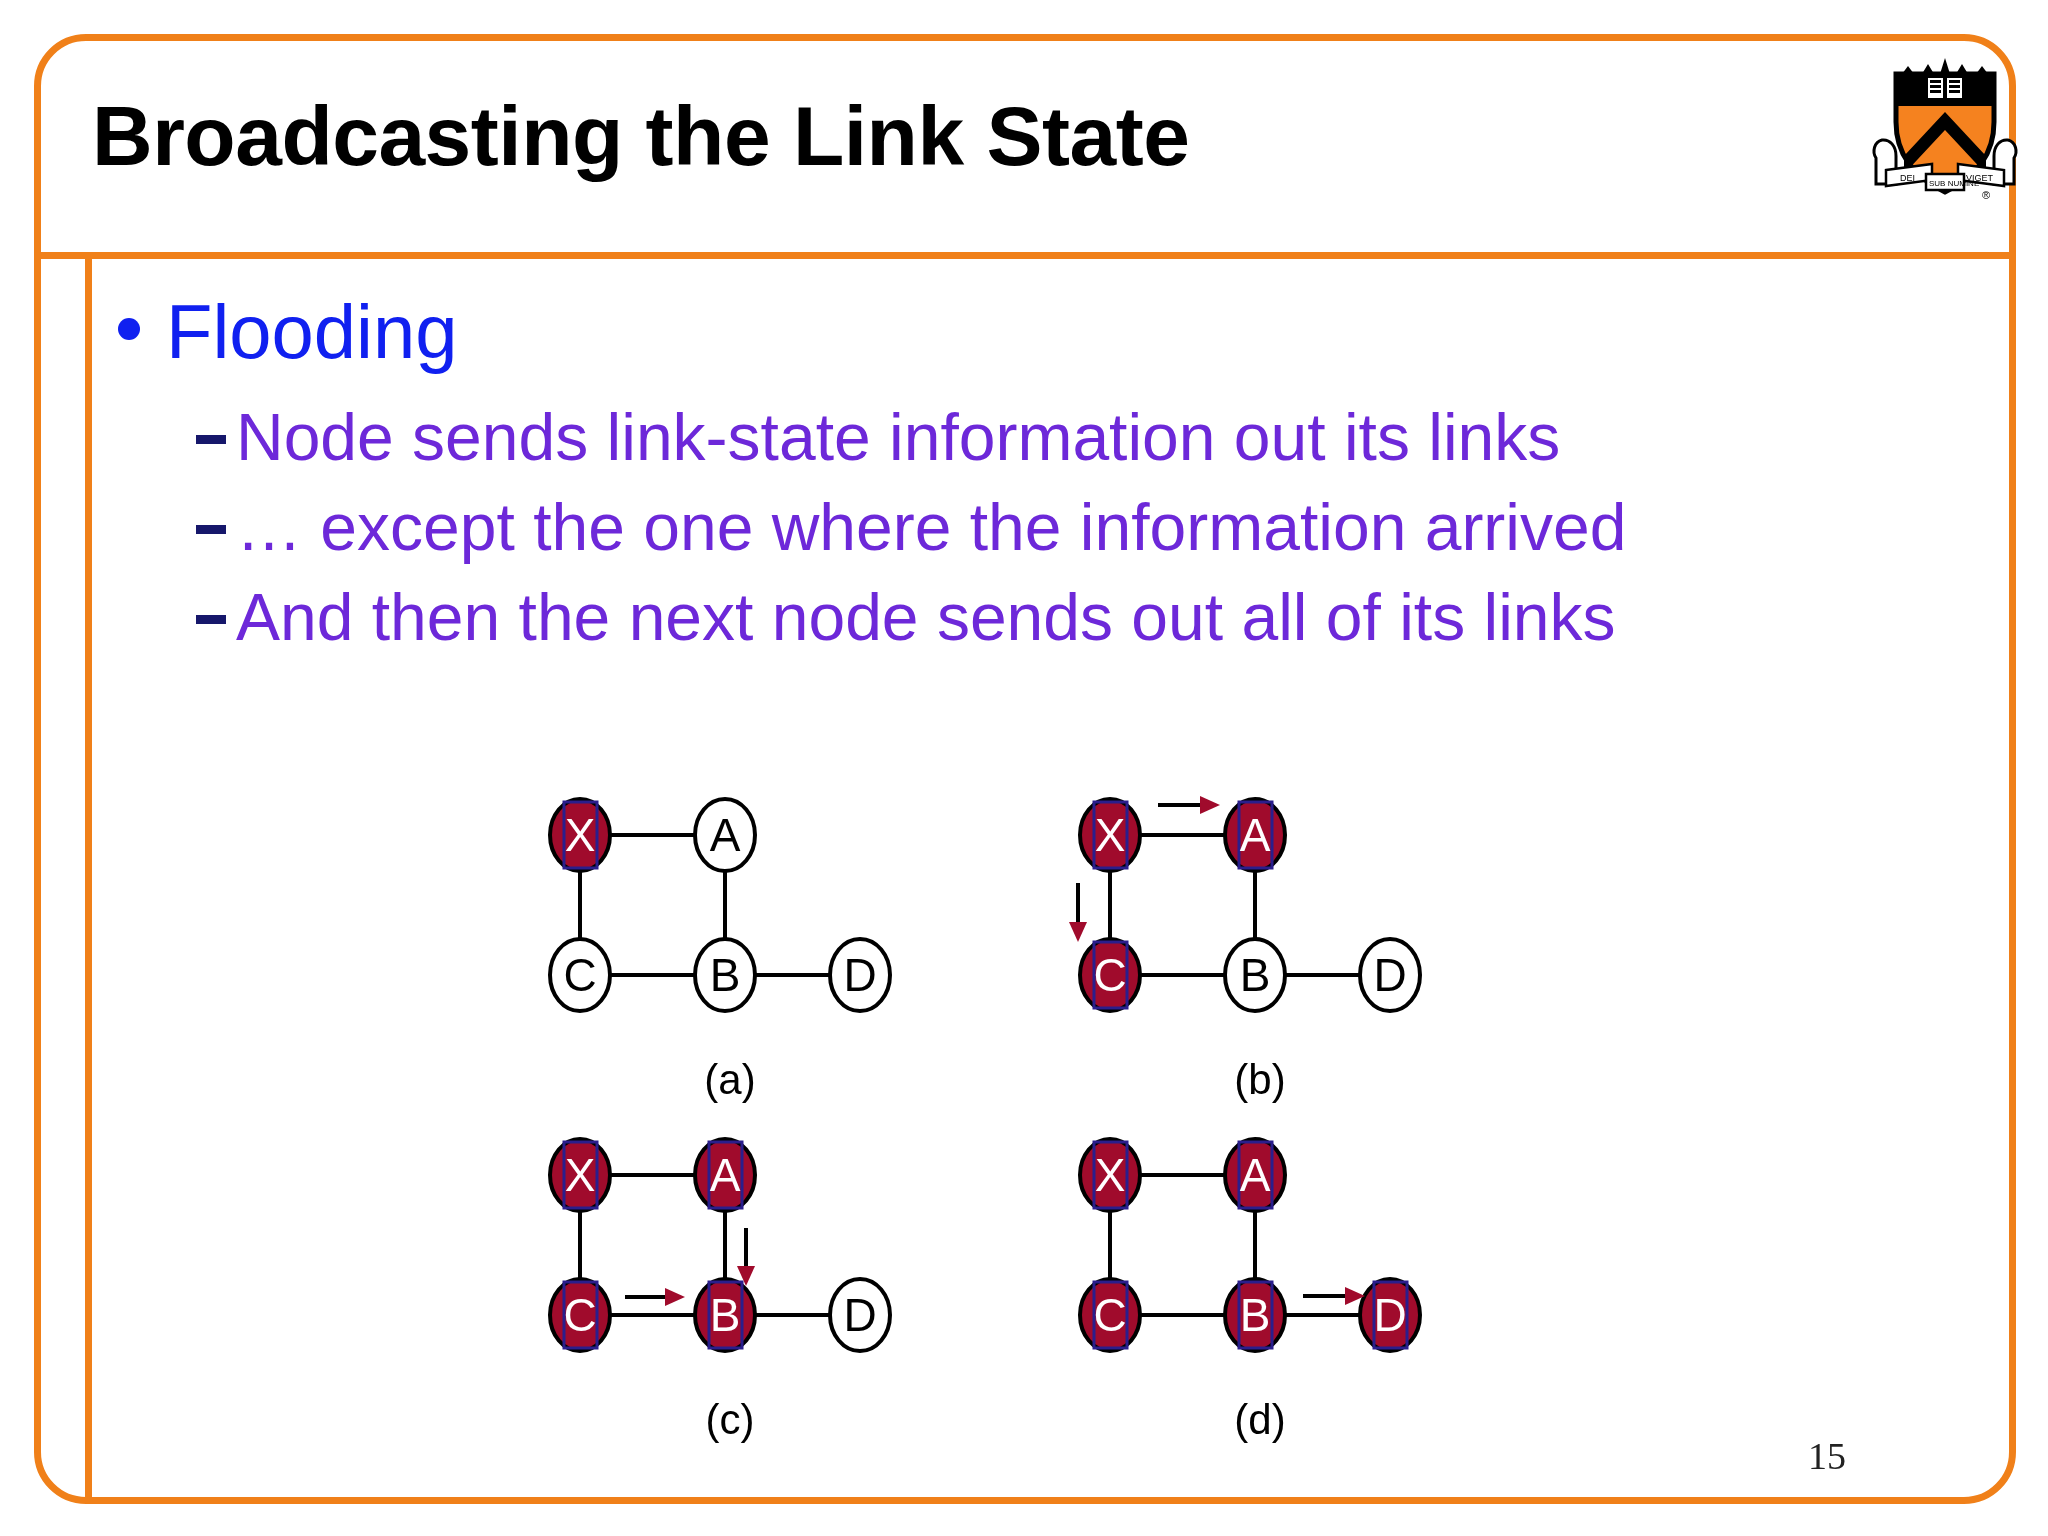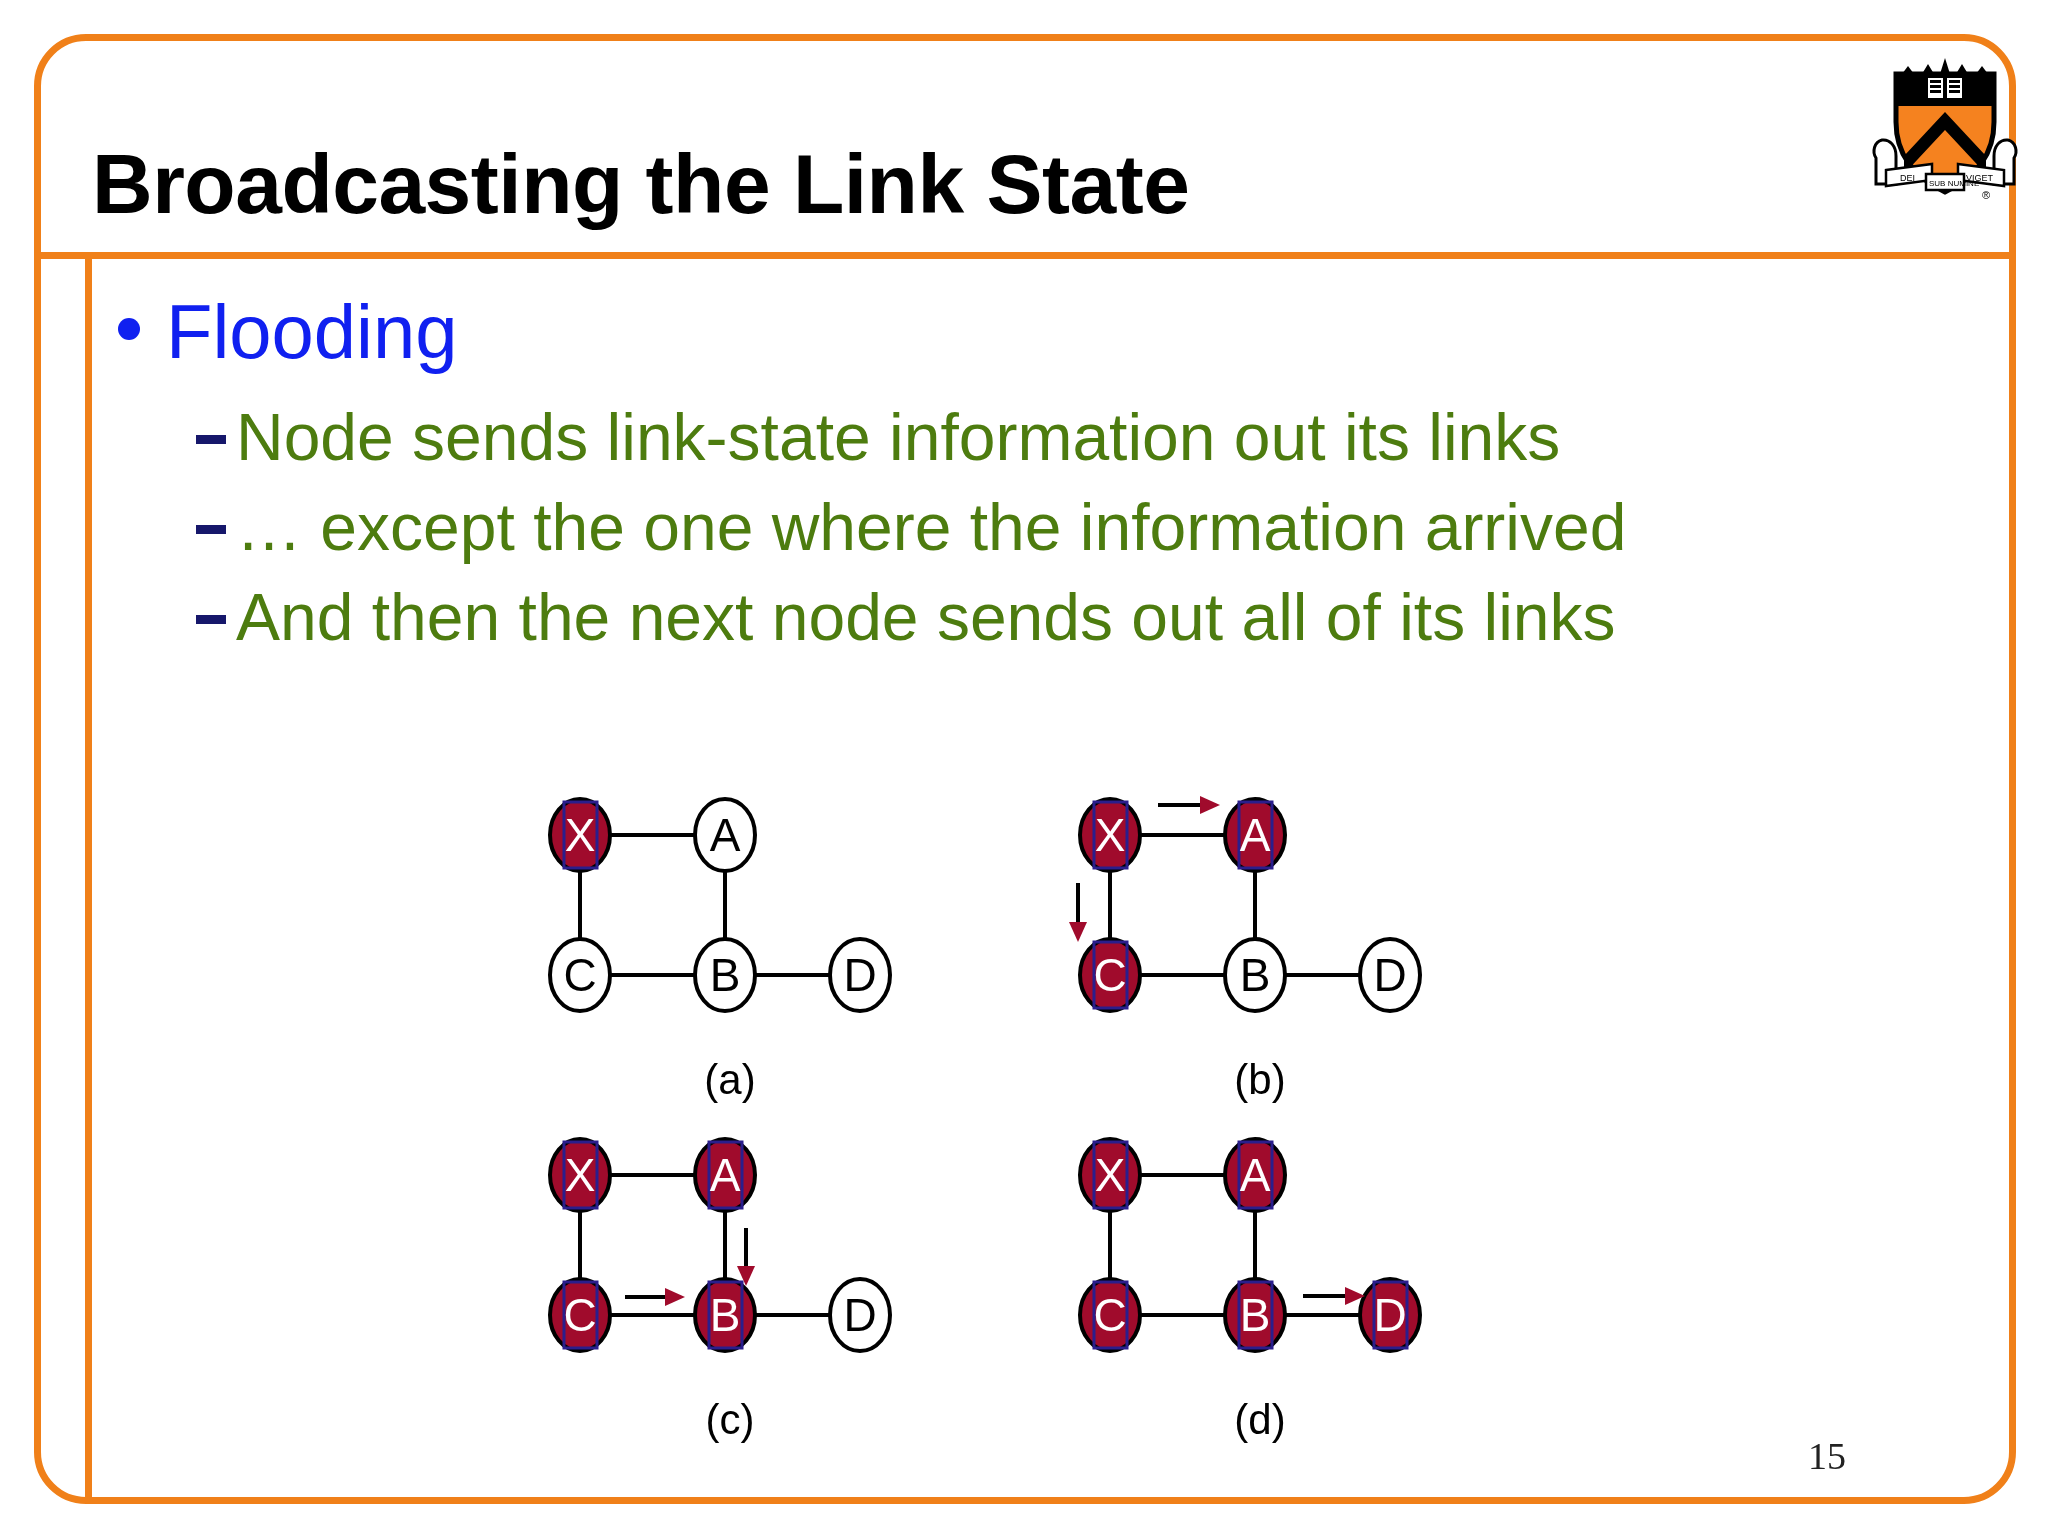--- a/index.html
+++ b/index.html
@@ -51,21 +51,20 @@
   .title {
     position: absolute;
     left: 92px;
     top: 88px;
     font-size: 84px;
     font-weight: bold;
     color: #000000;
     letter-spacing: -0.5px;
     white-space: nowrap;
     font-family: "Liberation Sans", sans-serif;
-    margin-top: 48px;
   }
 
   
   .shield {
     position: absolute;
     left: 1870px;
     top: 44px;
     width: 150px;
     height: 155px;
   }
@@ -95,21 +94,21 @@
   }
   .sub-list {
     position: absolute;
     left: 196px;
     top: 400px;
     width: 1780px;
   }
   .bullet-l2 {
     display: flex;
     align-items: baseline;
-    color: #4d7c0f;
+    color: #6d28d9;
     font-size: 66px;
     white-space: nowrap;
     margin-bottom: 14px;
     line-height: 1.15;
     text-align: center;
   }
   .bullet-l2 .dash {
     display: inline-block;
     width: 30px;
     height: 9px;

